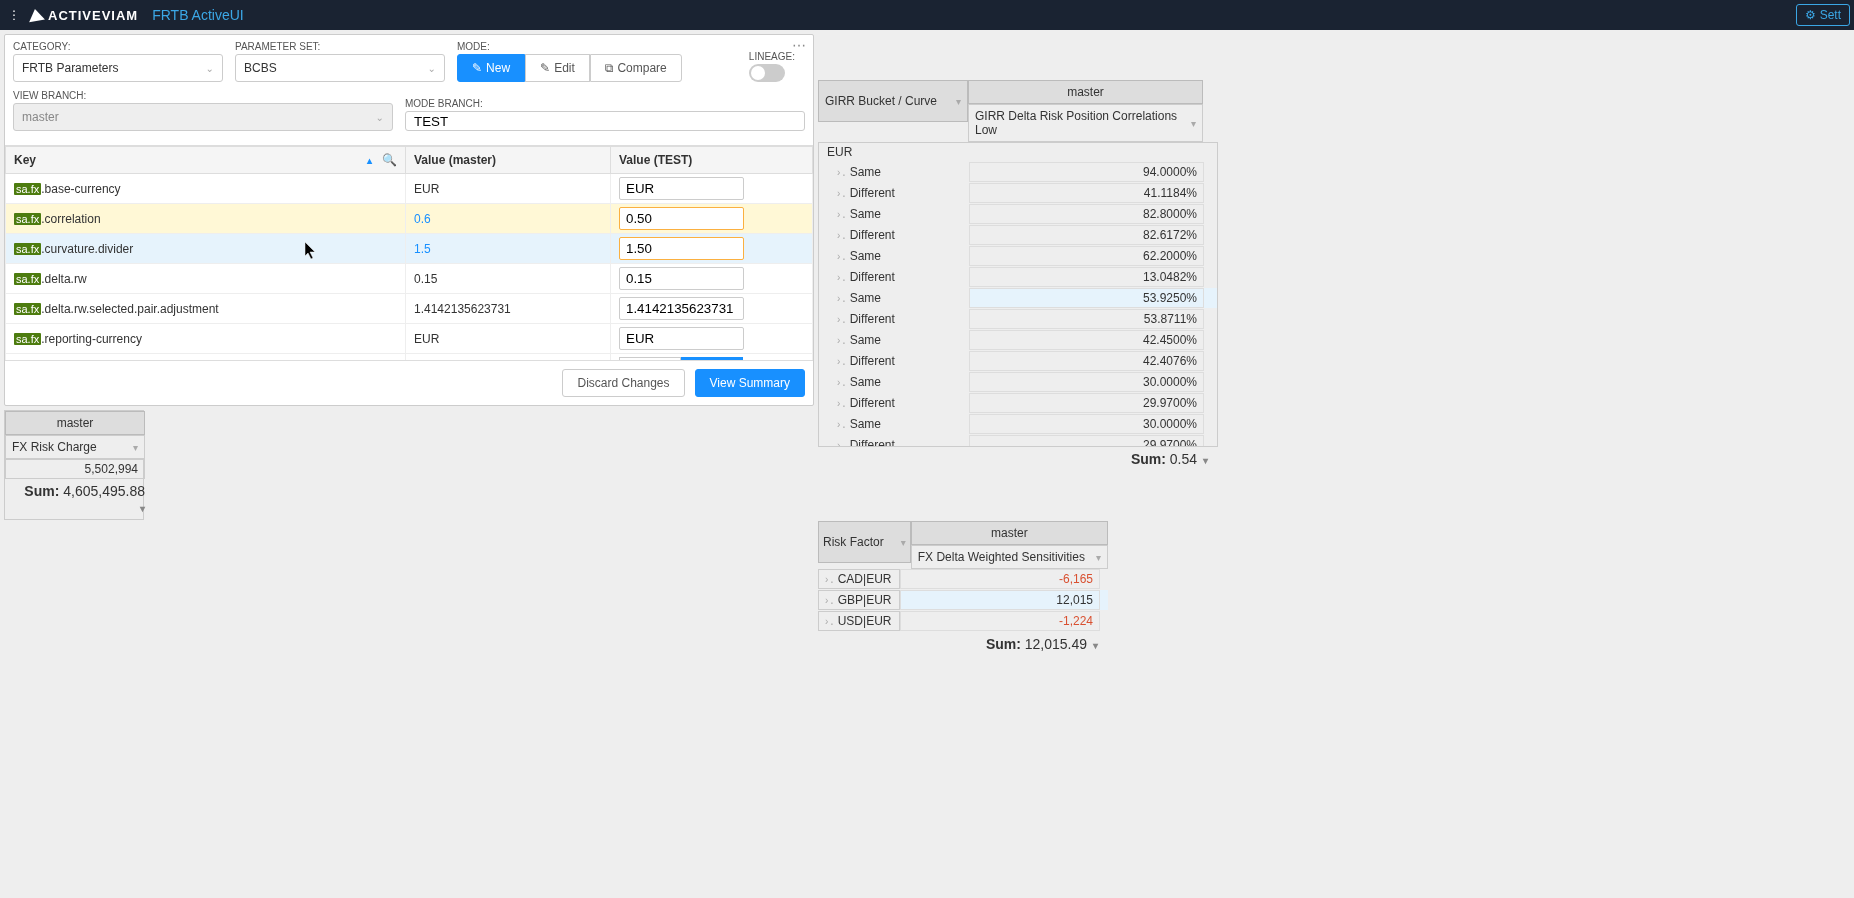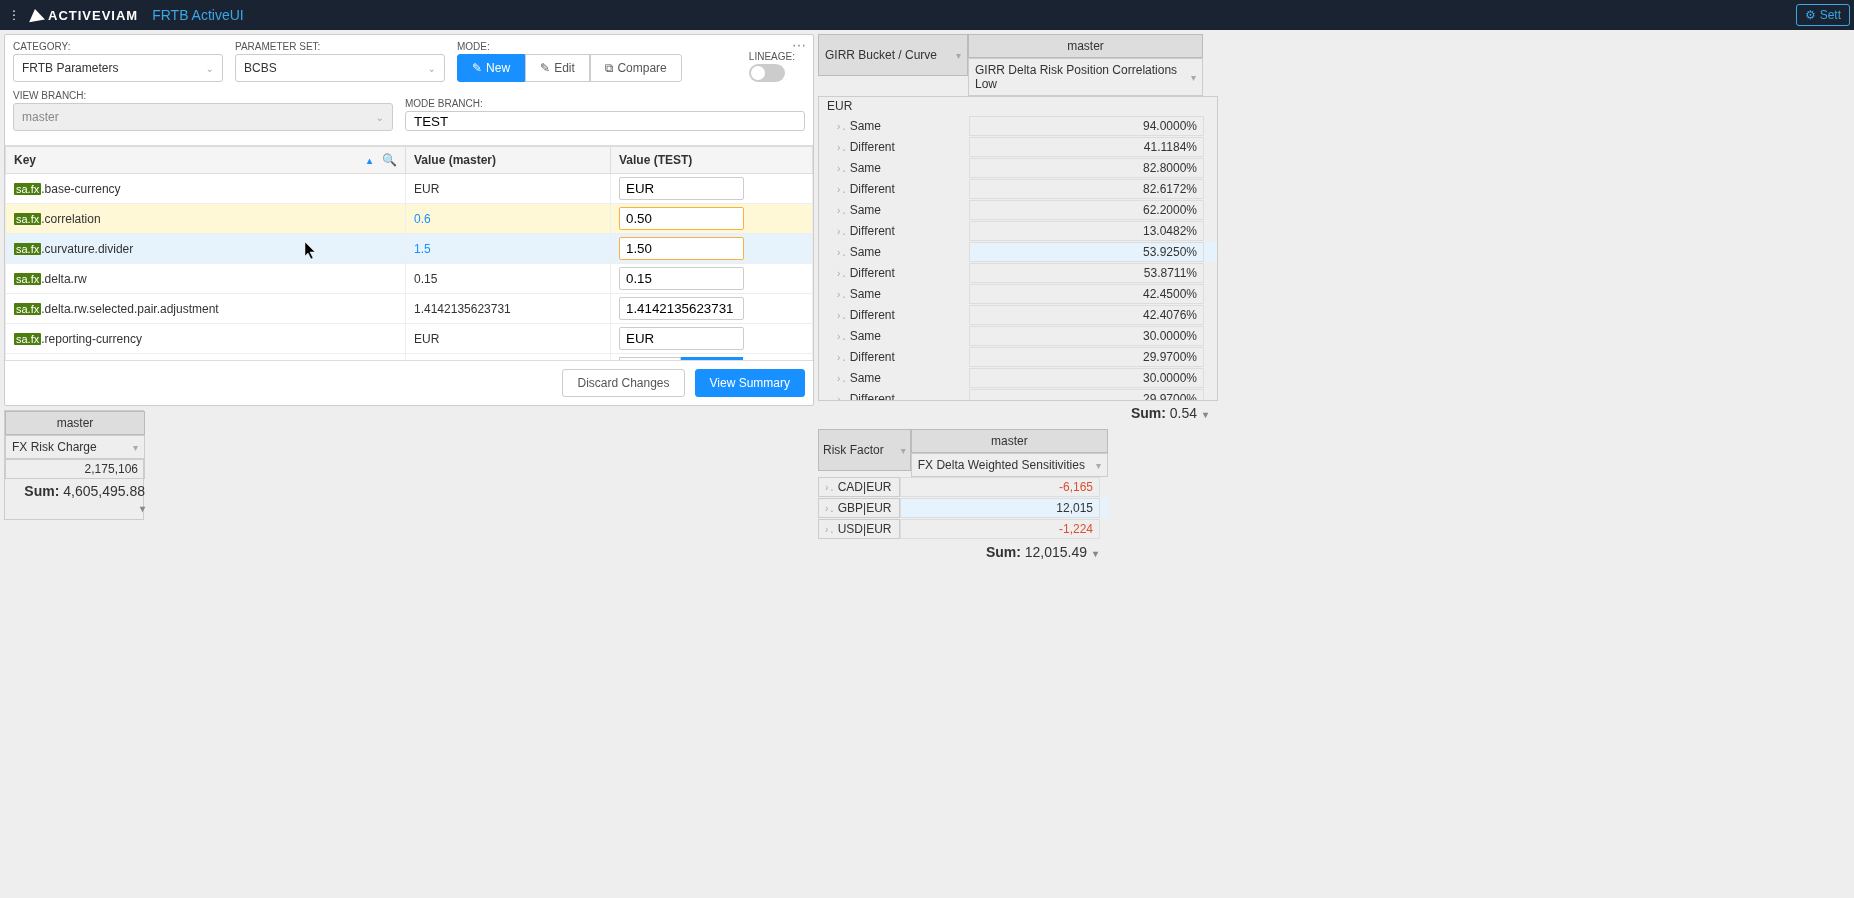--- a/index.html
+++ b/index.html
@@ -57,21 +57,21 @@
 .tf-group { display: flex; }
 .tf-btn { width: 62px; text-align: center; padding: 4px 0; border: 1px solid #ccc; cursor: pointer; font-size: 11px; }
 .tf-btn.active { background: #1890ff; color: #fff; border-color: #1890ff; }
 .sort-up { color: #1890ff; font-size: 10px; }
 .search-icon { color: #888; cursor: pointer; font-size: 12px; }
 
 .param-footer { display: flex; justify-content: flex-end; gap: 10px; padding: 8px; border-top: 1px solid #ddd; }
 
 
 .grid { font-size: 12px; }
-.grid-header-row { display: flex; }
+.grid-header-row { display: flex; margin-top: 46px; }
 .grid-header { background: #ddd; border: 1px solid #bbb; padding: 4px 6px; text-align: center; font-weight: normal; }
 .grid-subheader { background: #eee; border: 1px solid #ccc; padding: 4px 6px; display: flex; justify-content: space-between; align-items: center; cursor: pointer; }
 .grid-row { display: flex; border-bottom: 1px solid #eee; }
 .grid-cell { padding: 2px 6px; border-right: 1px solid #eee; display: flex; align-items: center; }
 .grid-cell.num { justify-content: flex-end; border: 1px solid #ddd; }
 .expand-caret { color: #aaa; margin-right: 2px; font-size: 10px; cursor: pointer; }
 .indent-dot { color: #aaa; margin-right: 4px; }
 .row-sel { background: #e6f3fc; }
 .neg { color: #d95030; }
 
@@ -239,21 +239,21 @@
           </div>
       </div>
     </div>
 
     <div class="fx-charge grid">
       <div class="grid-header" style="width:140px">master</div>
       <div class="grid-subheader" style="width:140px">
         <span>FX Risk Charge</span>
         <span class="chevron">▾</span>
       </div>
-      <div class="grid-cell num" style="height:20px">2,175,106</div>
+      <div class="grid-cell num" style="height:20px">5,502,994</div>
       <div class="sum-row" style="width:150px">
         <span>Sum:</span>
         <span class="sum-value">4,605,495.88</span>
         <span class="sum-caret">▾</span>
       </div>
     </div>
   </div>
 
   <div class="right-col">
 

